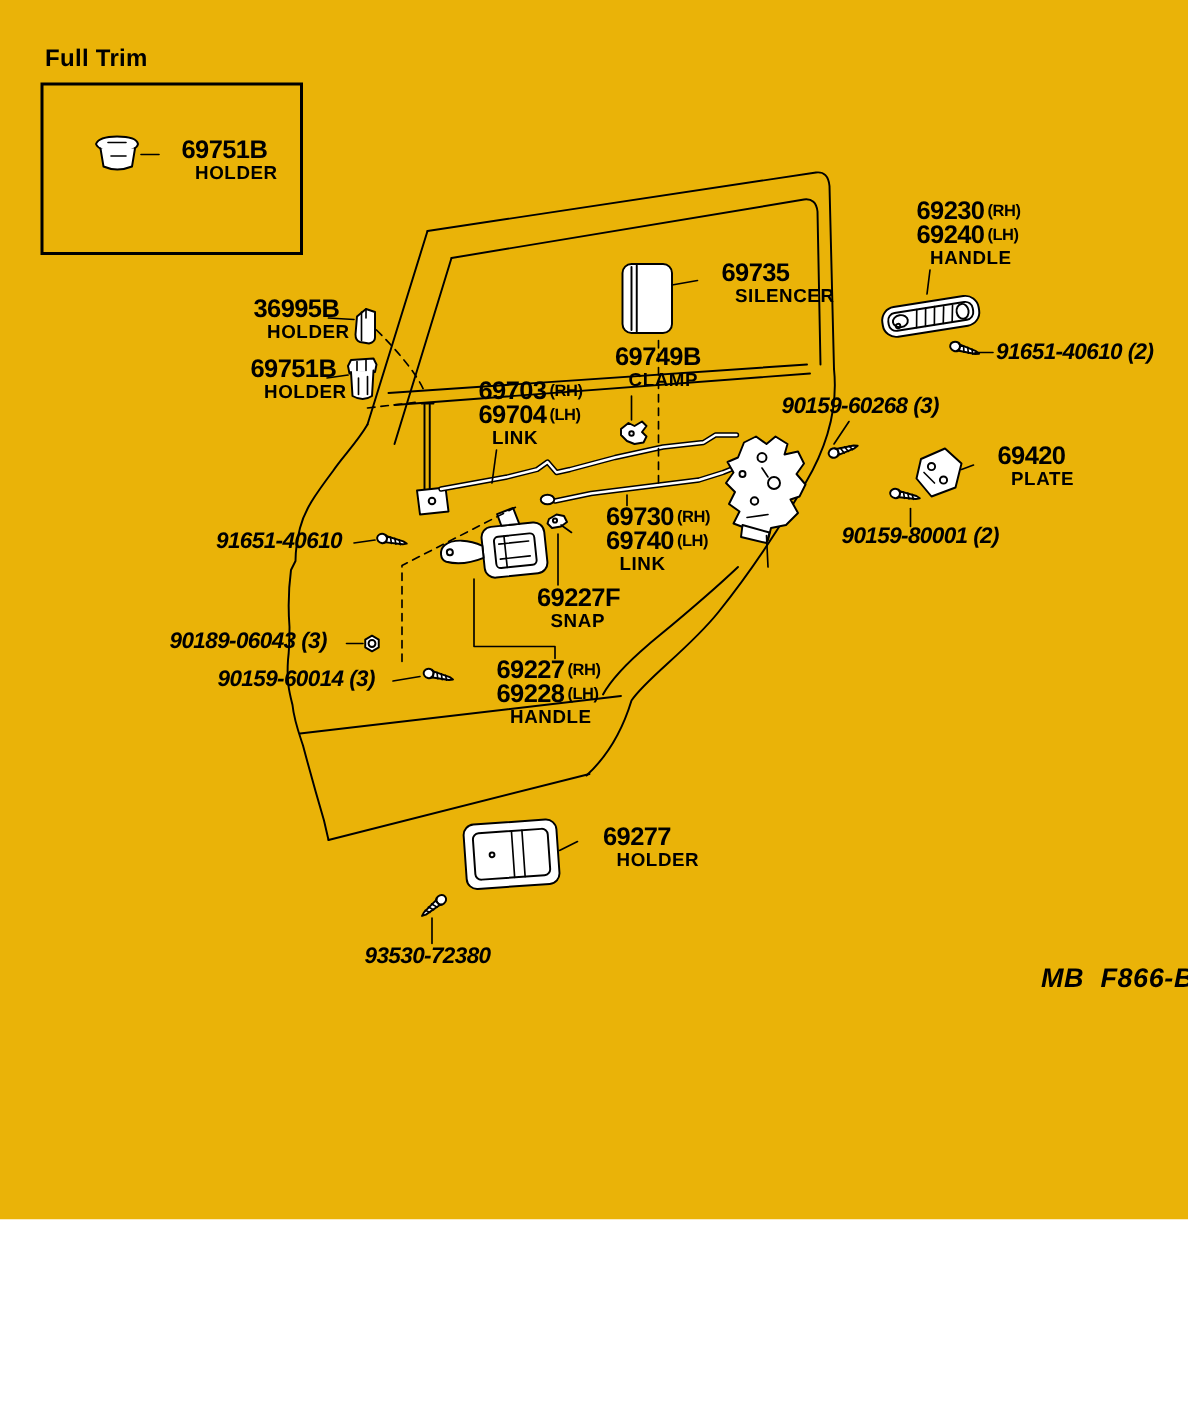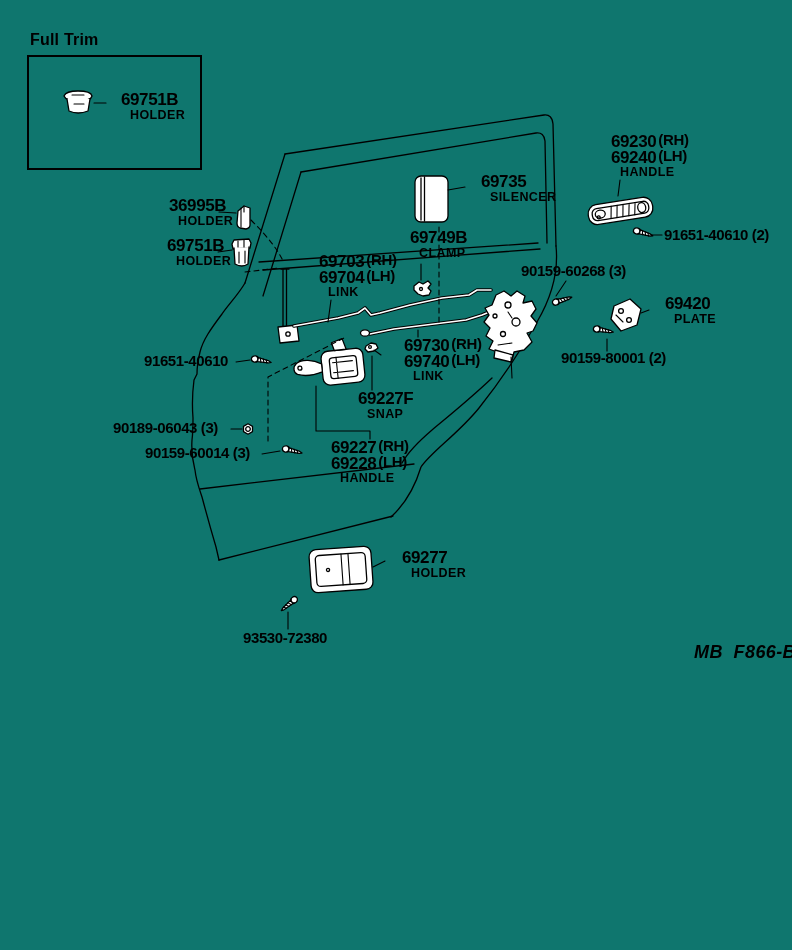--- a/index.html
+++ b/index.html
@@ -1,35 +1,35 @@
 <!DOCTYPE html>
 <html><head>
 <meta charset="utf-8">
 <style>
   html,body { margin:0; padding:0; background:#fff; }
   #canvas {
-    position:relative; width:792px; height:950px; background:#0f766e;
+    position:relative; width:792px; height:813px; background:#eab308;
     font-family:"Liberation Sans", sans-serif; color:#000; overflow:hidden;
   }
   #art { position:absolute; left:0; top:0; }
   #art path, #art line, #art rect, #art ellipse, #art circle, #art polyline, #art polygon {
     stroke:#000; stroke-width:1.3; fill:none; stroke-linecap:round; stroke-linejoin:round;
   }
   #art .fillw { fill:#fff; }
   #art .rod-o { stroke-width:3.6; }
   #art .rod-i { stroke:#fff; stroke-width:1.6; }
   #art .dash  { stroke-dasharray:5 4; stroke-width:1.1; }
   #art .thin  { stroke-width:1.1; }
 
   .plabel { position:absolute; line-height:0.95; white-space:nowrap; font-weight:bold; }
   .ln   { height:16px;margin-left:15px; }
   .num  { font-size:17px; letter-spacing:-0.4px; }
-  .suf  { font-size:15px; letter-spacing:-0.3px; margin-left:2px; vertical-align:2px; }
+  .suf  { font-size:11px; letter-spacing:-0.3px; margin-left:2px; vertical-align:2px; }
   .desc { font-size:12.5px; letter-spacing:0.4px; margin-top:2px;margin-left:24px; }
-  .fnum { font-size:15px; letter-spacing:-0.4px; }
+  .fnum { font-size:15px; letter-spacing:-0.4px;font-style:italic; }
   .title { position:absolute; left:30px; top:31px; font-size:16px; font-weight:bold; letter-spacing:0.2px; }
   .ftbox { position:absolute; left:27px; top:55px; width:171px; height:111px; border:2px solid #000; }
   .footer { position:absolute; left:694px; top:642px; font-size:18px; font-weight:bold; white-space:pre; letter-spacing:0.4px;font-style:italic; }
 </style>
 </head>
 <body>
 
 <div id="canvas">
 
   <svg id="art" width="792" height="950" viewBox="0 0 792 950">

